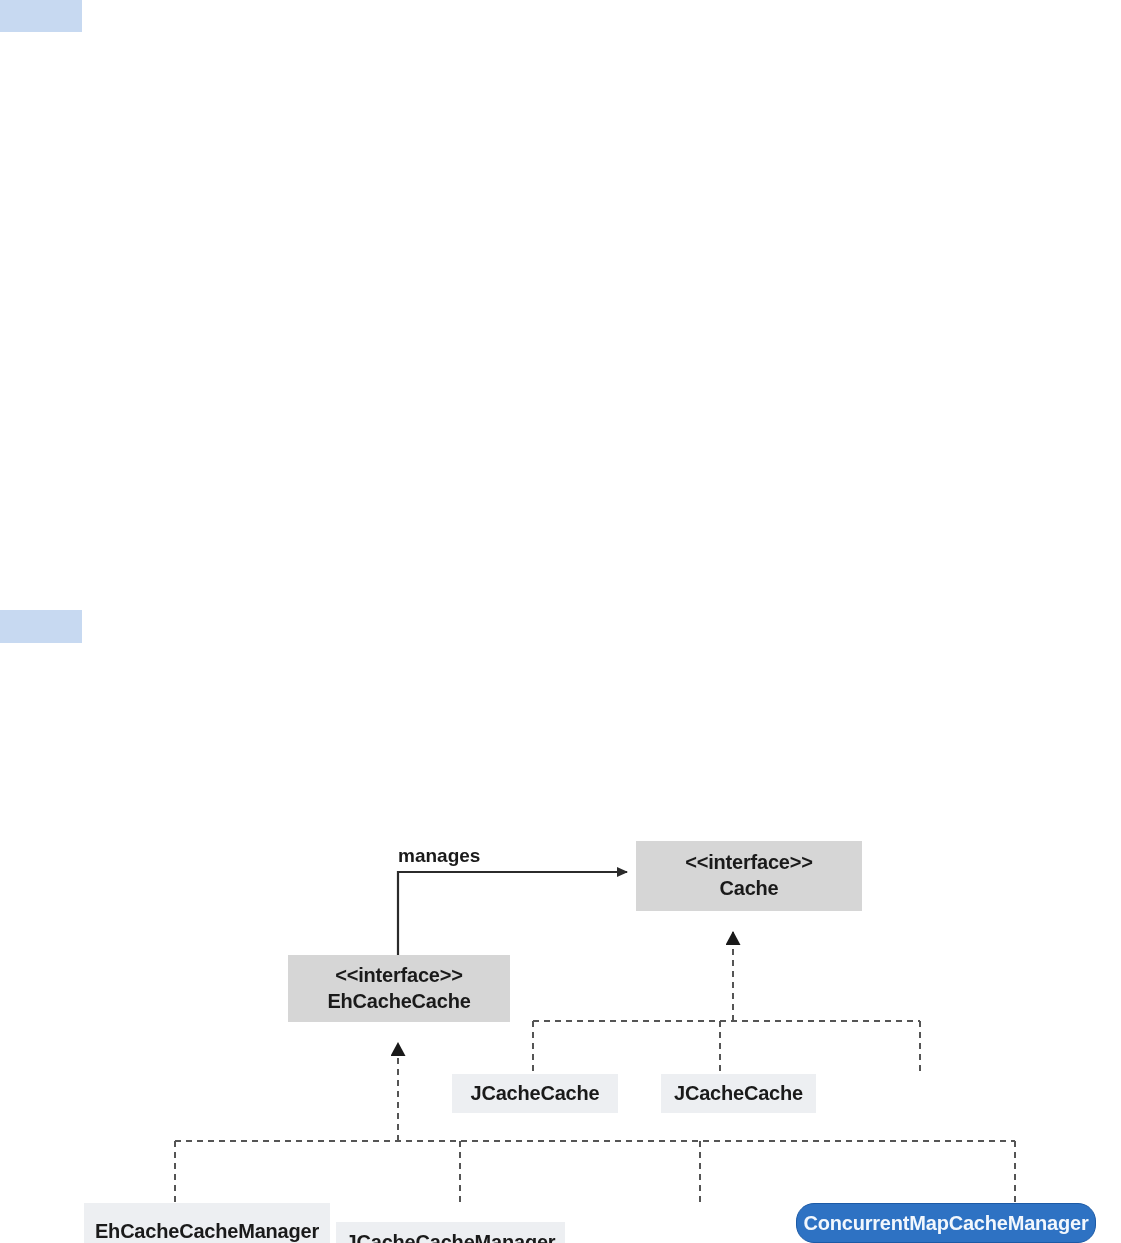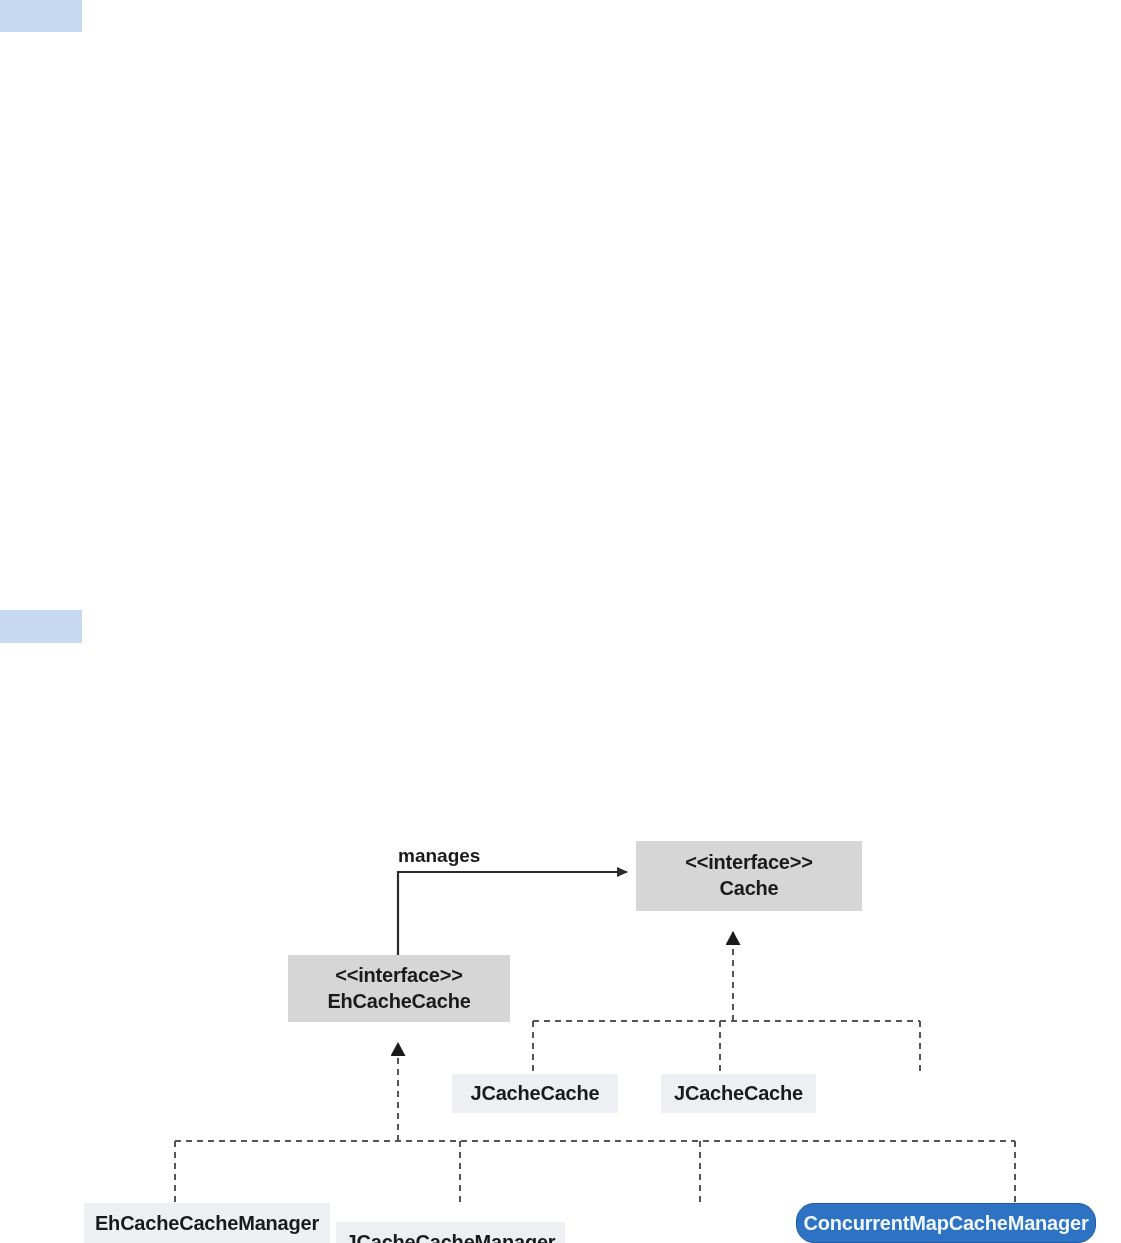--- a/index.html
+++ b/index.html
@@ -160,21 +160,21 @@
 
     <div class="node impl-light" style="left:452px; top:1074px; width:166px; height:39px;">
       <span class="typename">JCacheCache</span>
     </div>
 
     <div class="node impl-light" style="left:645px; top:1074px; width:155px; height:39px;margin-left:16px;">
       <span class="typename">JCacheCache</span>
     </div>
 
 
-    <div class="node impl-light" style="left:84px; top:1203px; width:246px; height:40px;">
+    <div class="node impl-light" style="left:84px; top:1203px; width:246px; height:40px;justify-content:flex-end;">
       <span class="typename">EhCacheCacheManager</span>
     </div>
 
     <div class="node impl-light" style="left:336px; top:1203px; width:229px; height:40px;margin-top:19px;">
       <span class="typename">JCacheCacheManager</span>
     </div>
 
 
     <div class="node impl-accent" style="left:796px; top:1203px; width:300px; height:40px;border-radius:18px;">
       <span class="typename">ConcurrentMapCacheManager</span>

